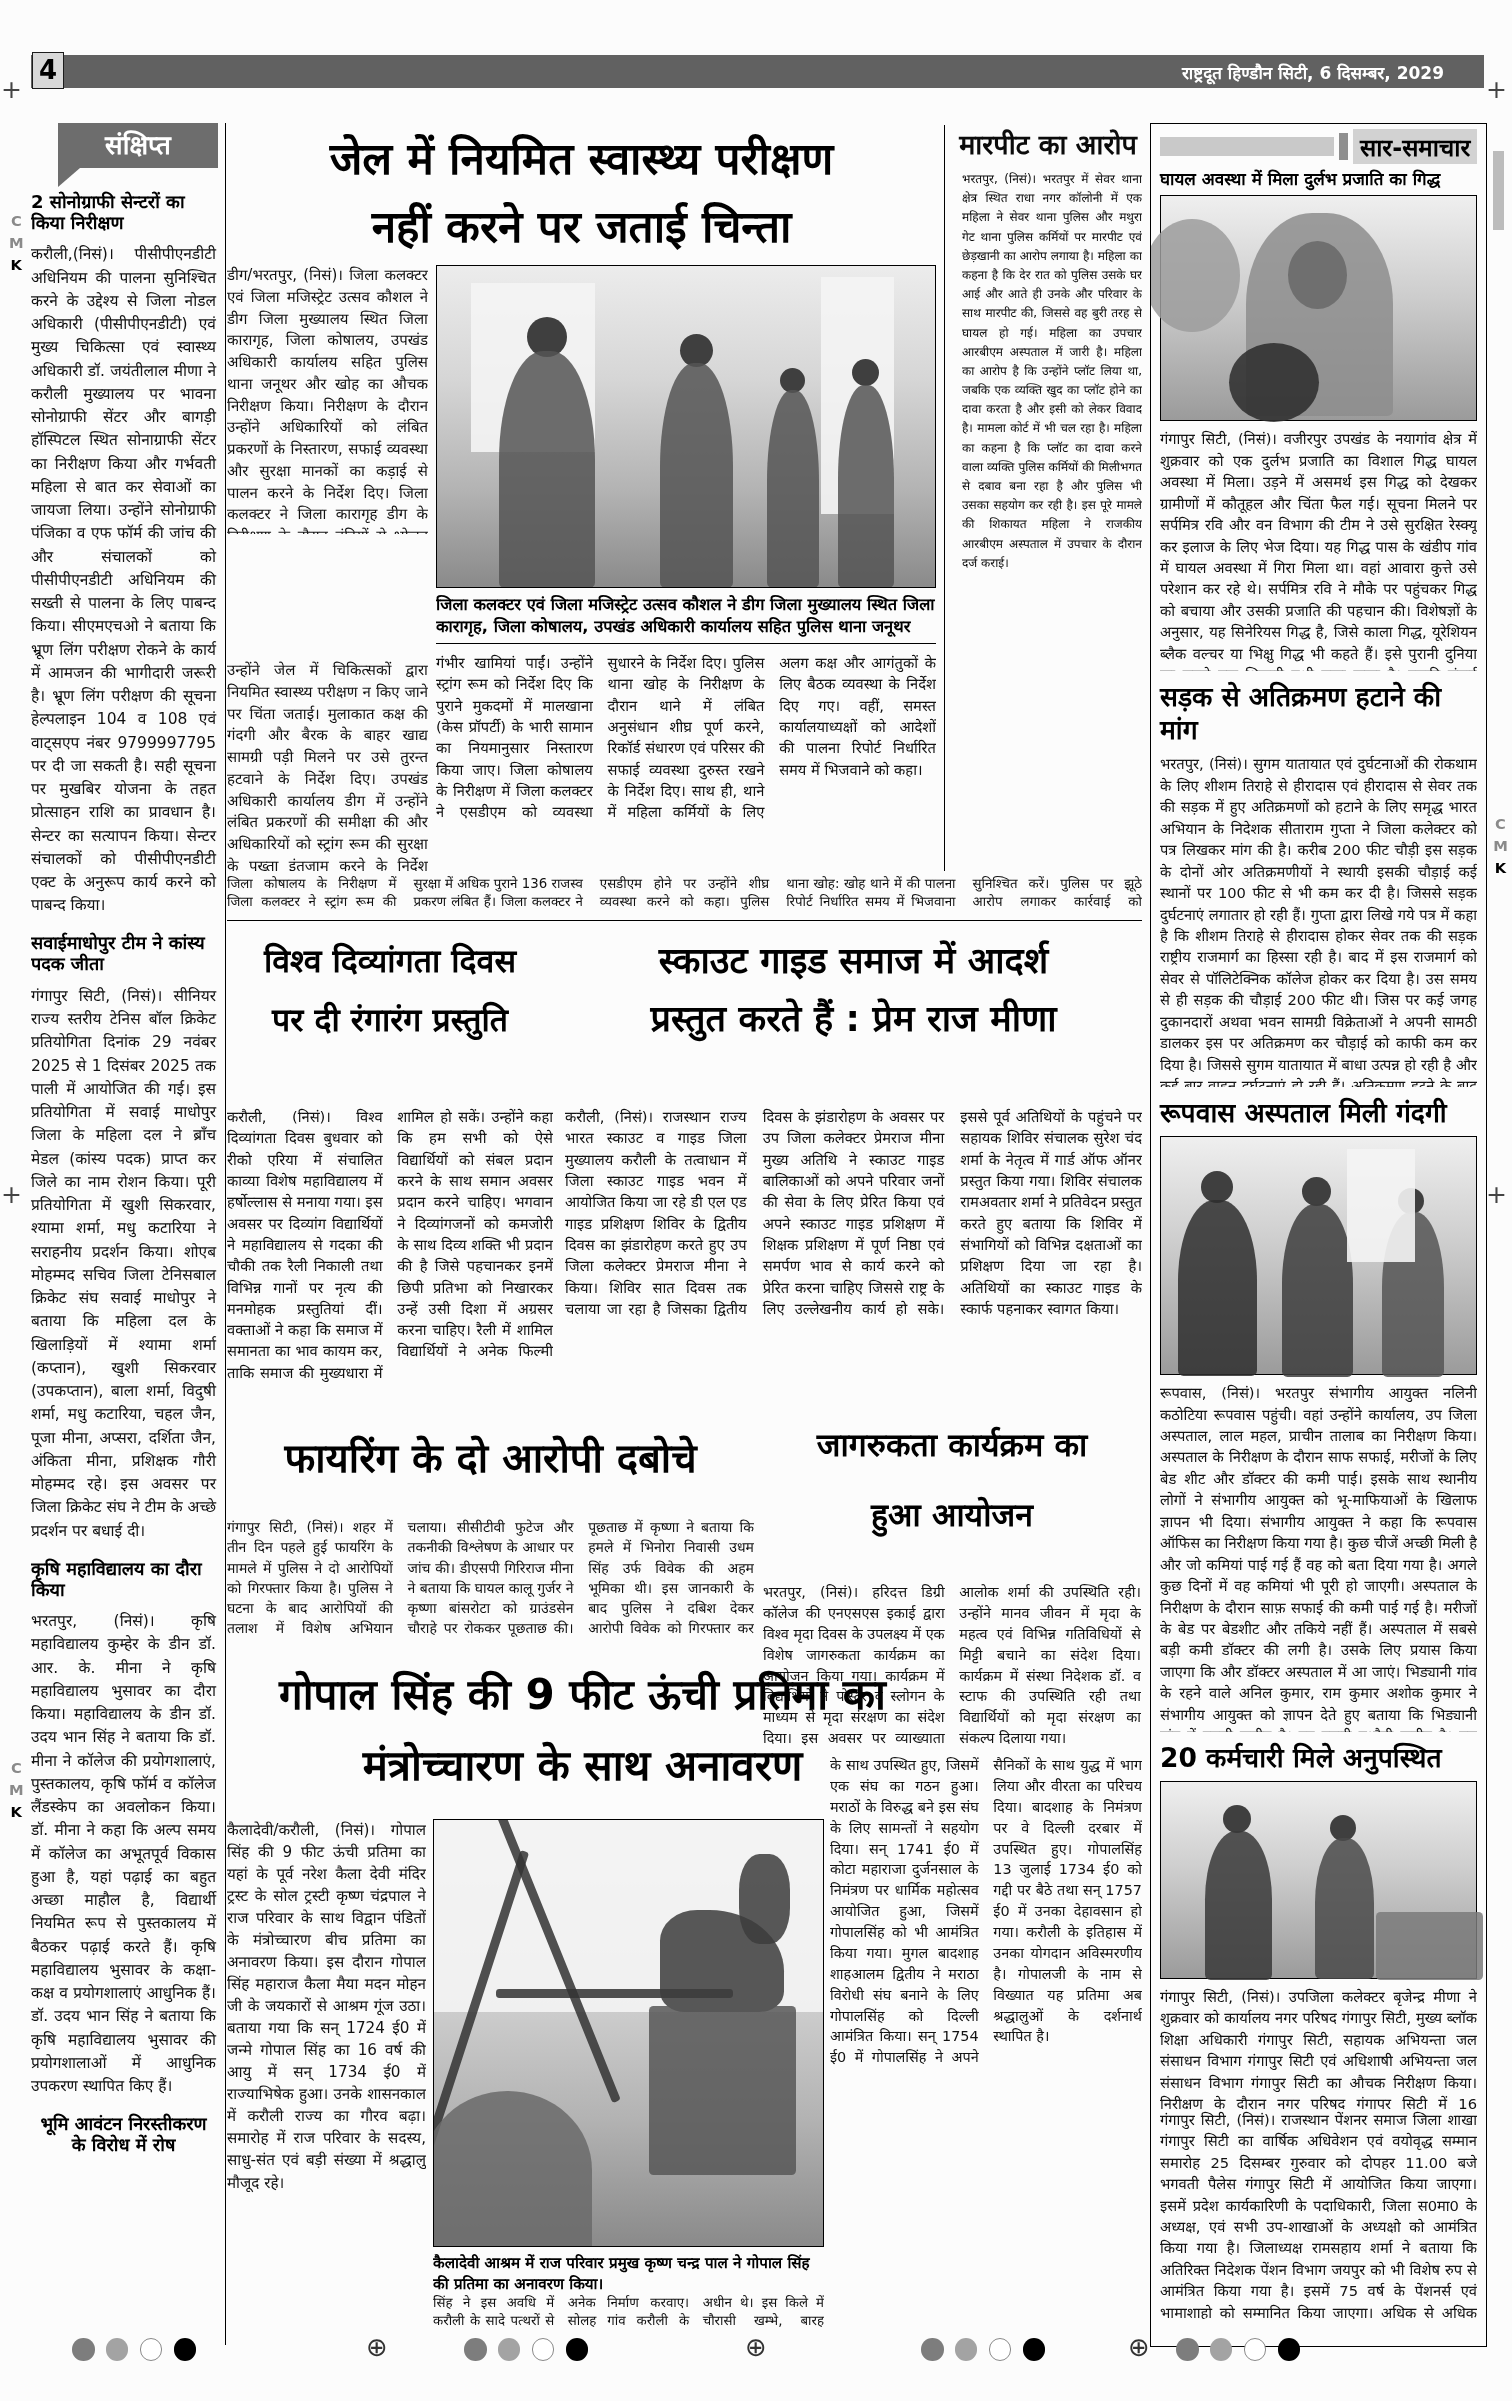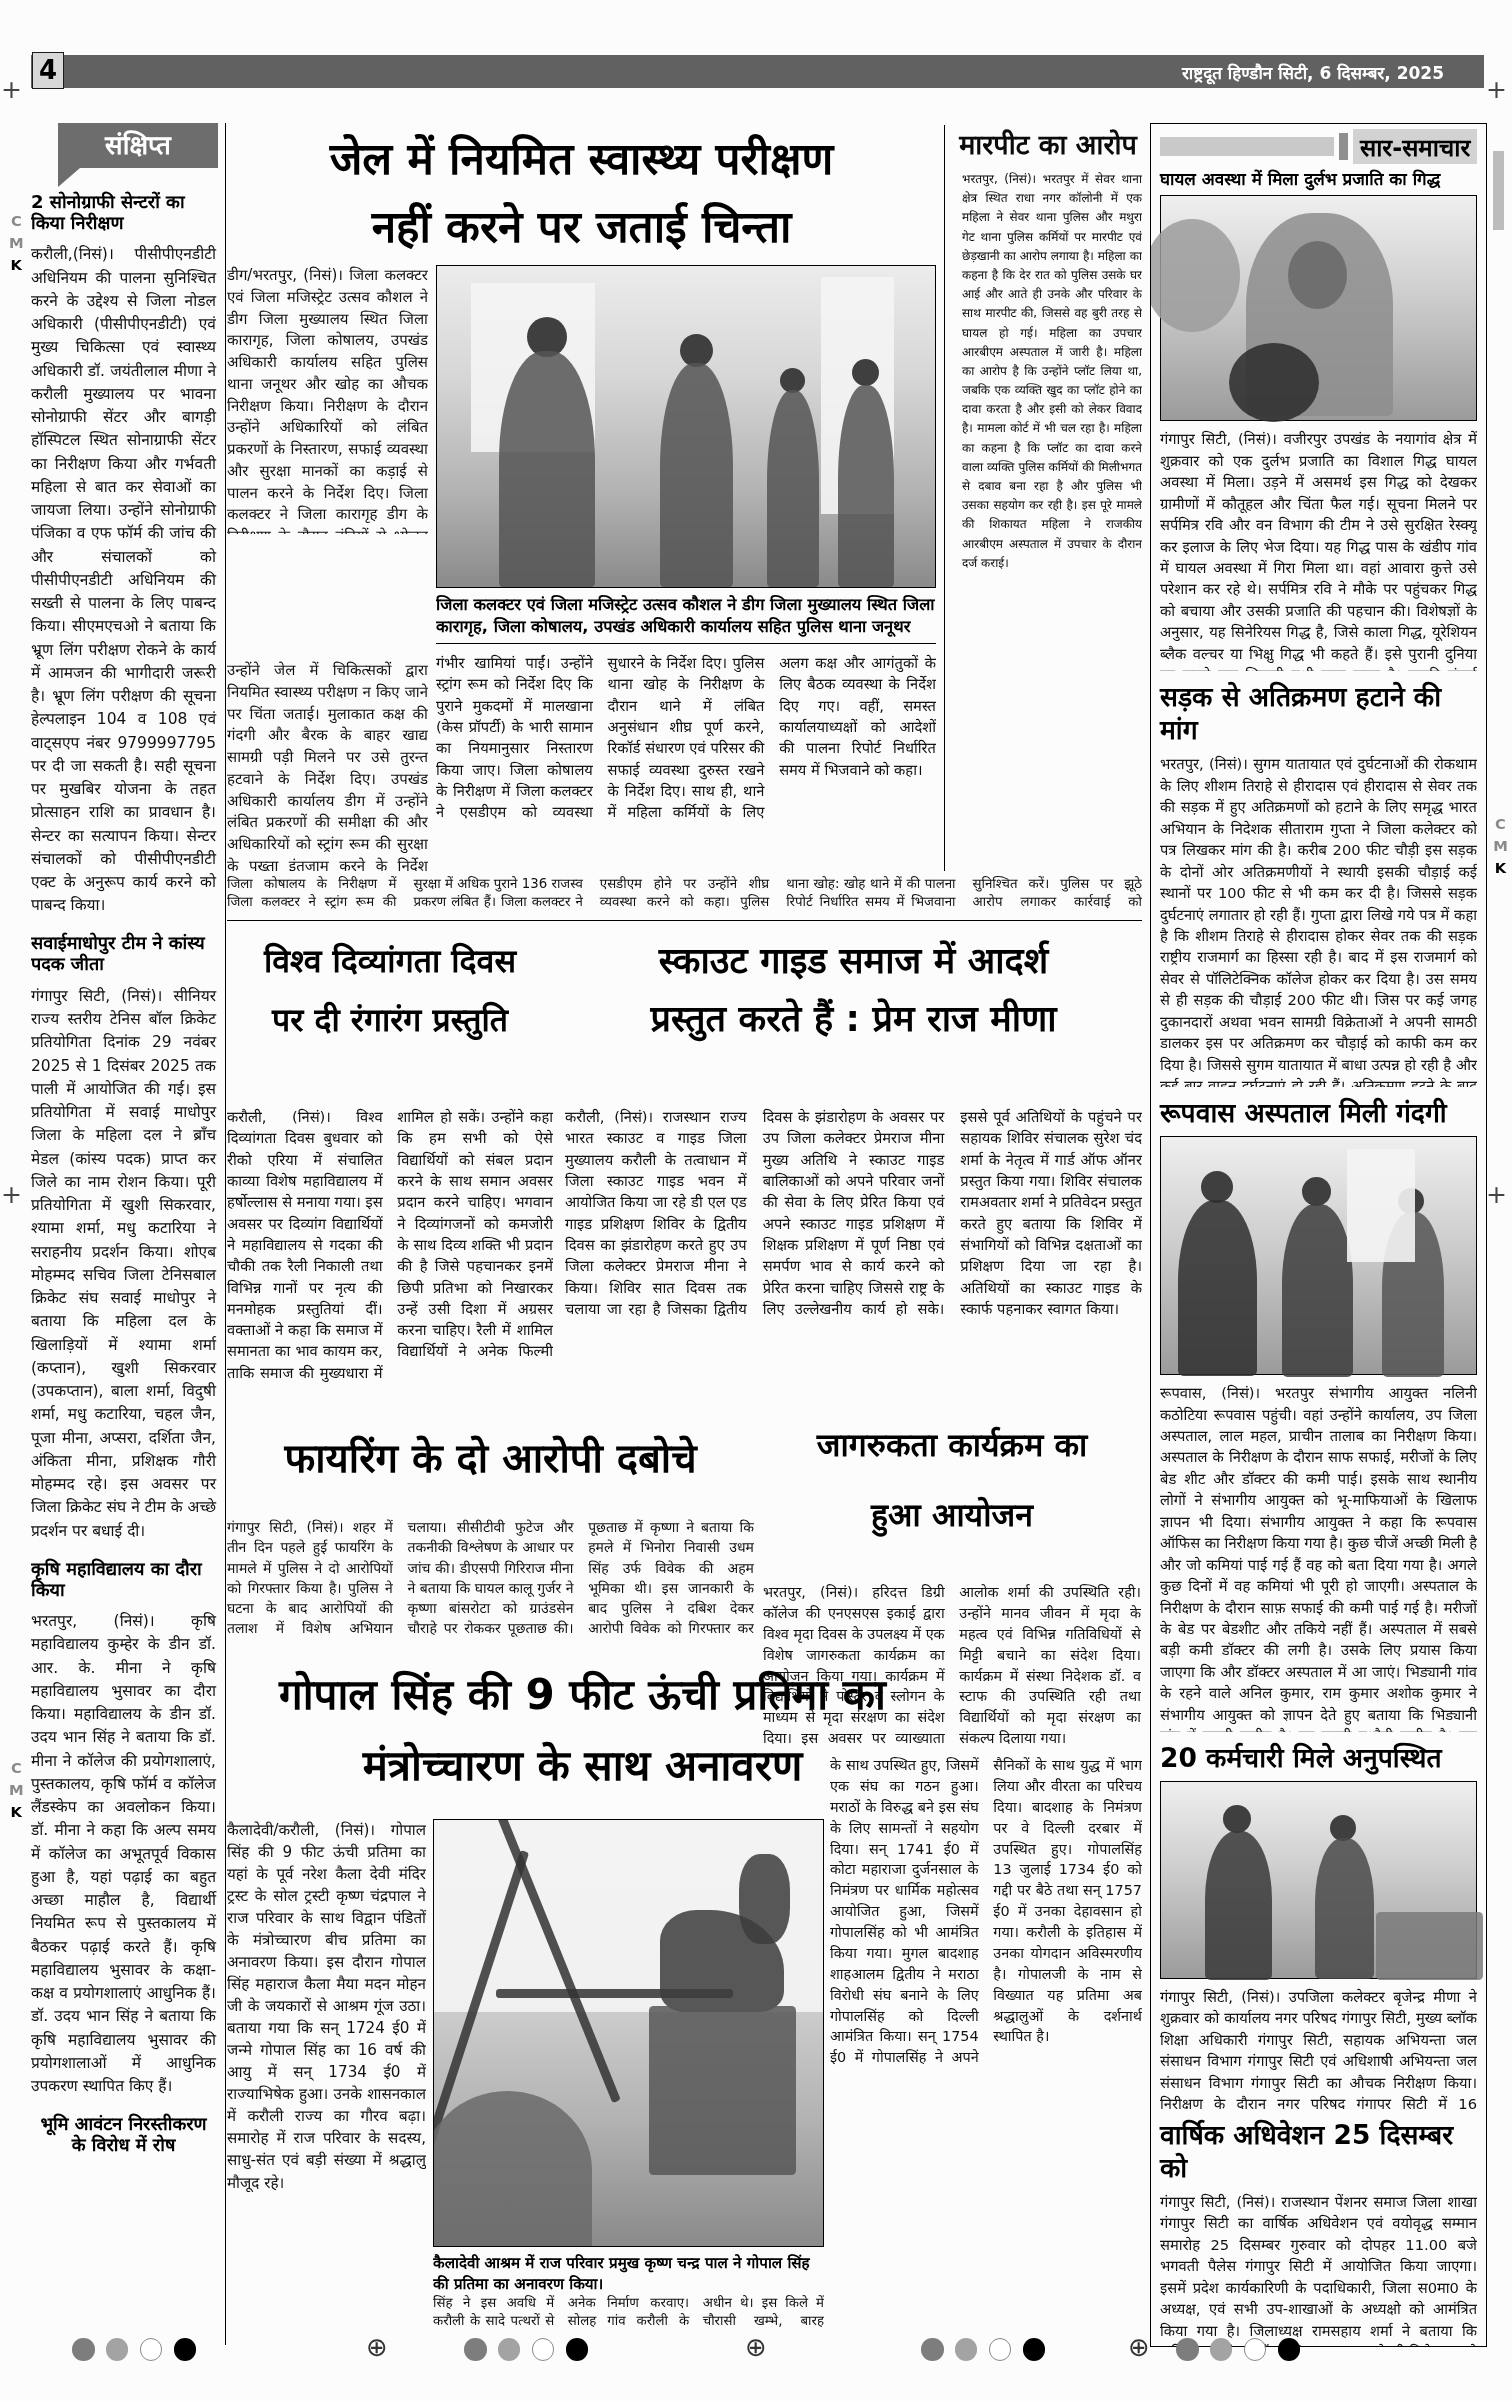--- a/index.html
+++ b/index.html
@@ -102,21 +102,21 @@
   .d3{background:#fff;border:1.1px solid #8a8a8a;box-sizing:border-box;}.d4{background:#000;}
   .reg{position:absolute;font-size:26px;color:#333;}
   #gray-strip{position:absolute;left:1493px;top:151px;width:11.3px;height:79px;background:#bcbcbc;}
 </style>
 </head>
 <body>
 
 <div class="page">
 
   <div id="header-bar">
-    <div id="hdr-right">राष्ट्रदूत हिण्डौन सिटी, 6 दिसम्बर, 2025</div>
+    <div id="hdr-right">राष्ट्रदूत हिण्डौन सिटी, 6 दिसम्बर, 2029</div>
   </div>
   <div id="page-num">4</div>
   <span class="mark-plus" style="left:1.1px;top:75px;">+</span>
   <span class="mark-plus" style="left:1486px;top:75px;">+</span>
   <span class="mark-plus" style="left:1.1px;top:1180px;">+</span>
   <span class="mark-plus" style="left:1486px;top:1180px;">+</span>
   <div id="gray-strip"></div>
 
   <div class="cmyk" style="left:6.8px;top:210px;">
     <span class="c">C</span>
@@ -256,21 +256,20 @@
     <div class="sum-h2">20 कर्मचारी मिले अनुपस्थित</div>
     <div class="sum-photo" style="height:198px;">
       <div class="ph-head" style="left:62px;top:22.6px;width:28px;height:28px;"></div>
       <div class="ph-fig" style="left:44px;top:49px;width:67px;height:149px;background:#383838;"></div>
       <div class="ph-head" style="left:169px;top:33px;width:26px;height:26px;"></div>
       <div class="ph-fig" style="left:154px;top:56px;width:59px;height:141px;background:#4a4a4a;"></div>
       <div class="ph-fig" style="left:215px;top:130px;width:107px;height:68px;border-radius:4.5px;background:#7a7a7a;"></div>
     </div>
     <div class="sum-b" style="height:123px;">गंगापुर सिटी, (निसं)। उपजिला कलेक्टर बृजेन्द्र मीणा ने शुक्रवार को कार्यालय नगर परिषद गंगापुर सिटी, मुख्य ब्लॉक शिक्षा अधिकारी गंगापुर सिटी, सहायक अभियन्ता जल संसाधन विभाग गंगापुर सिटी एवं अधिशाषी अभियन्ता जल संसाधन विभाग गंगापुर सिटी का औचक निरीक्षण किया। निरीक्षण के दौरान नगर परिषद गंगापुर सिटी में 16 कर्मचारी, सहायक अभियन्ता जल संसाधन विभाग में 1 एवं अधिशाषी अभियन्ता जल संसाधन विभाग गंगापुर सिटी में 3 कर्मचारी अनुपस्थित पाए गए। अनुपस्थित समस्त कर्मचारियों को कारण बताओ नोटिस जारी किया गया।</div>
 
-    <div class="sum-h2">वार्षिक अधिवेशन 25 दिसम्बर को</div>
     <div class="sum-b" style="height:210px;">गंगापुर सिटी, (निसं)। राजस्थान पेंशनर समाज जिला शाखा गंगापुर सिटी का वार्षिक अधिवेशन एवं वयोवृद्ध सम्मान समारोह 25 दिसम्बर गुरुवार को दोपहर 11.00 बजे भगवती पैलेस गंगापुर सिटी में आयोजित किया जाएगा। इसमें प्रदेश कार्यकारिणी के पदाधिकारी, जिला स0मा0 के अध्यक्ष, एवं सभी उप-शाखाओं के अध्यक्षो को आमंत्रित किया गया है। जिलाध्यक्ष रामसहाय शर्मा ने बताया कि अतिरिक्त निदेशक पेंशन विभाग जयपुर को भी विशेष रुप से आमंत्रित किया गया है। इसमें 75 वर्ष के पेंशनर्स एवं भामाशाहो को सम्मानित किया जाएगा। अधिक से अधिक पेंशनर इसमें उपस्थित हो कर अद्यतन जानकारी का लाभ उठावें।</div>
   </div>
 
   <div class="dots" style="left:72px;top:2338px;">
     <div class="dot d1"></div>
     <div class="dot d2"></div>
     <div class="dot d3"></div>
     <div class="dot d4"></div>
   </div>
   <span class="reg" style="left:366px;top:2332px;">⊕</span>

